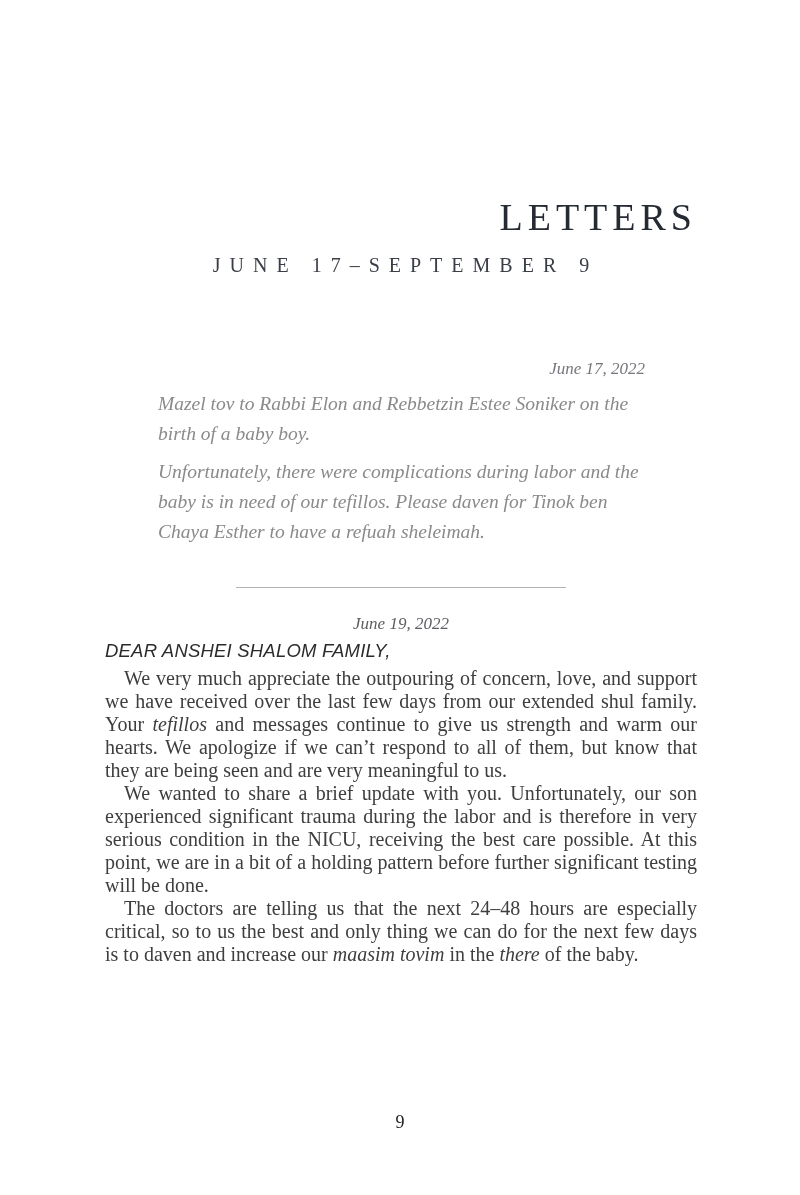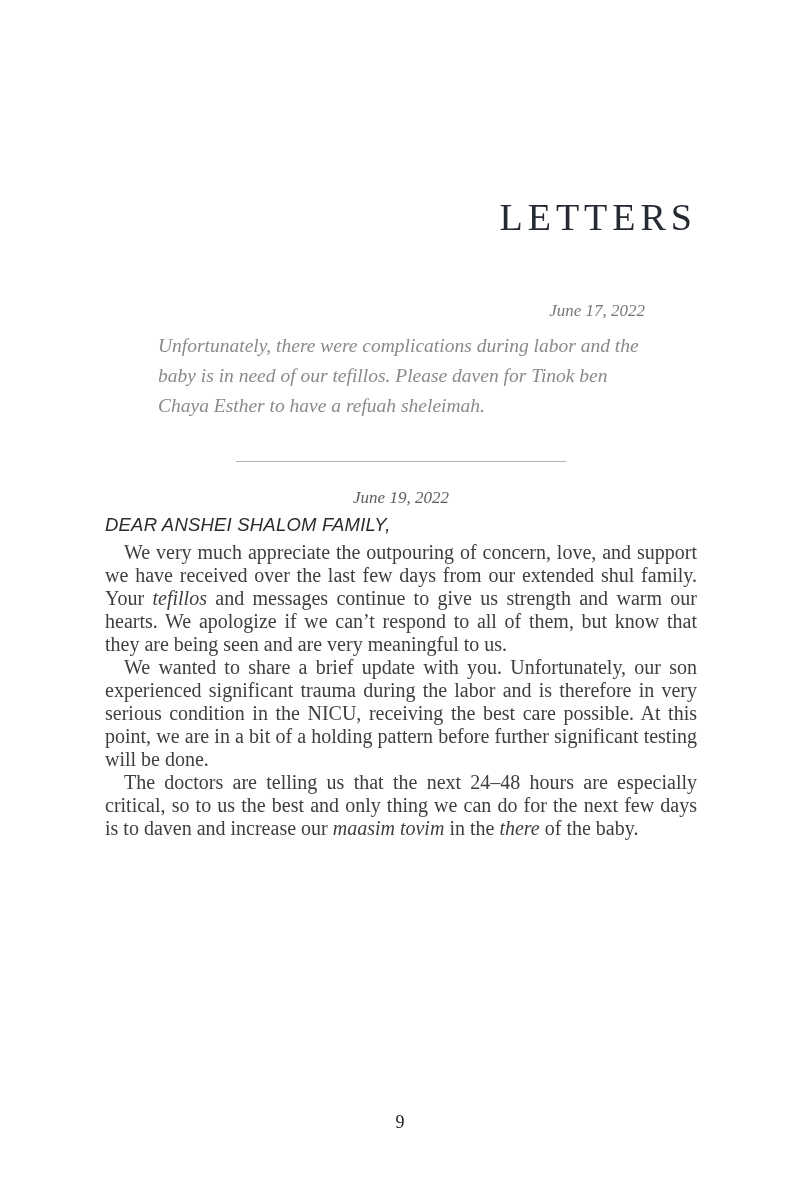--- a/index.html
+++ b/index.html
@@ -29,21 +29,21 @@
     font-family: "Liberation Serif", serif;
     font-weight: 400;
     font-size: 20px;
     letter-spacing: 9px;
     color: #3a3f47;
     margin-top: 16px;
     padding-left: 9px; 
   }
   
   .letter-quote {
-    margin: 63px 52px 0 53px; 
+    margin: 82px 52px 0 53px; 
   }
   .letter-quote .letter-date {
     text-align: right;
     font-style: italic;
     font-size: 17px;
     color: #76767c;
     margin-bottom: 10px;
   }
   .letter-quote p {
     font-style: italic;
@@ -99,24 +99,26 @@
     color: #1f1f1f;
   }
 </style>
 </head>
 <body>
 
 <div class="page">
 
   <h1 class="chapter-title">LETTERS</h1>
 
+  <div class="chapter-subtitle">JUNE 17–SEPTEMBER 9</div>
 
   <div class="letter-quote">
     <div class="letter-date">June 17, 2022</div>
     <div class="quote-body">
+        <p>Mazel tov to Rabbi Elon and Rebbetzin Estee Soniker on the birth of a baby boy.</p>
         <p>Unfortunately, there were complications during labor and the baby is in need of our tefillos. Please daven for Tinok ben Chaya Esther to have a refuah sheleimah.</p>
       </div>
   </div>
 
   <hr class="divider">
 
   <div class="letter-update">
     <div class="letter-date">June 19, 2022</div>
     <div class="salutation">DEAR ANSHEI SHALOM FAMILY,</div>
     <div class="body-text">

